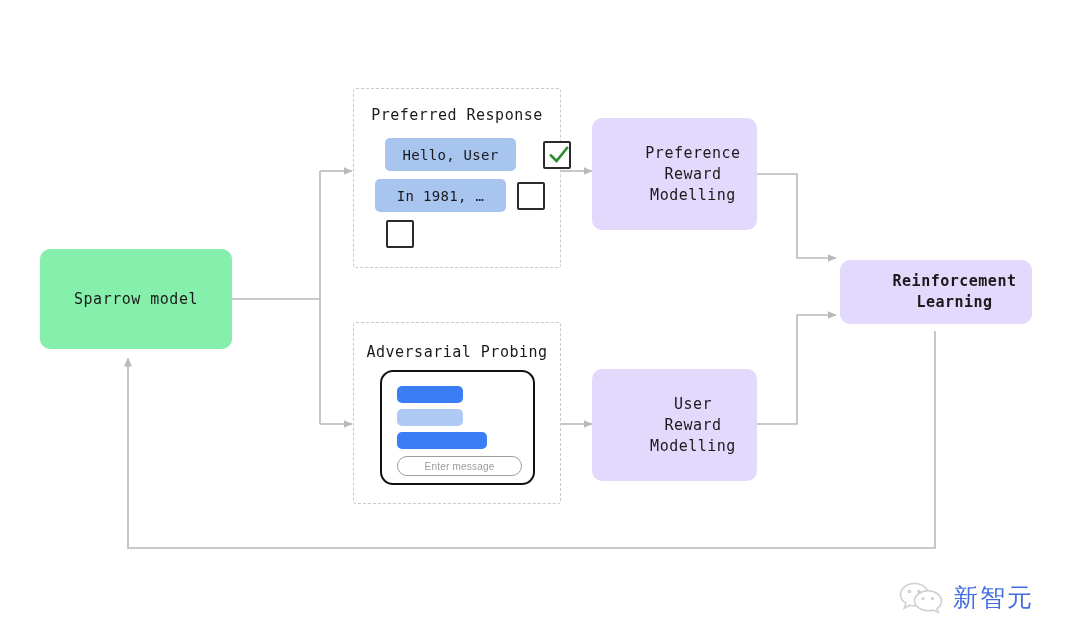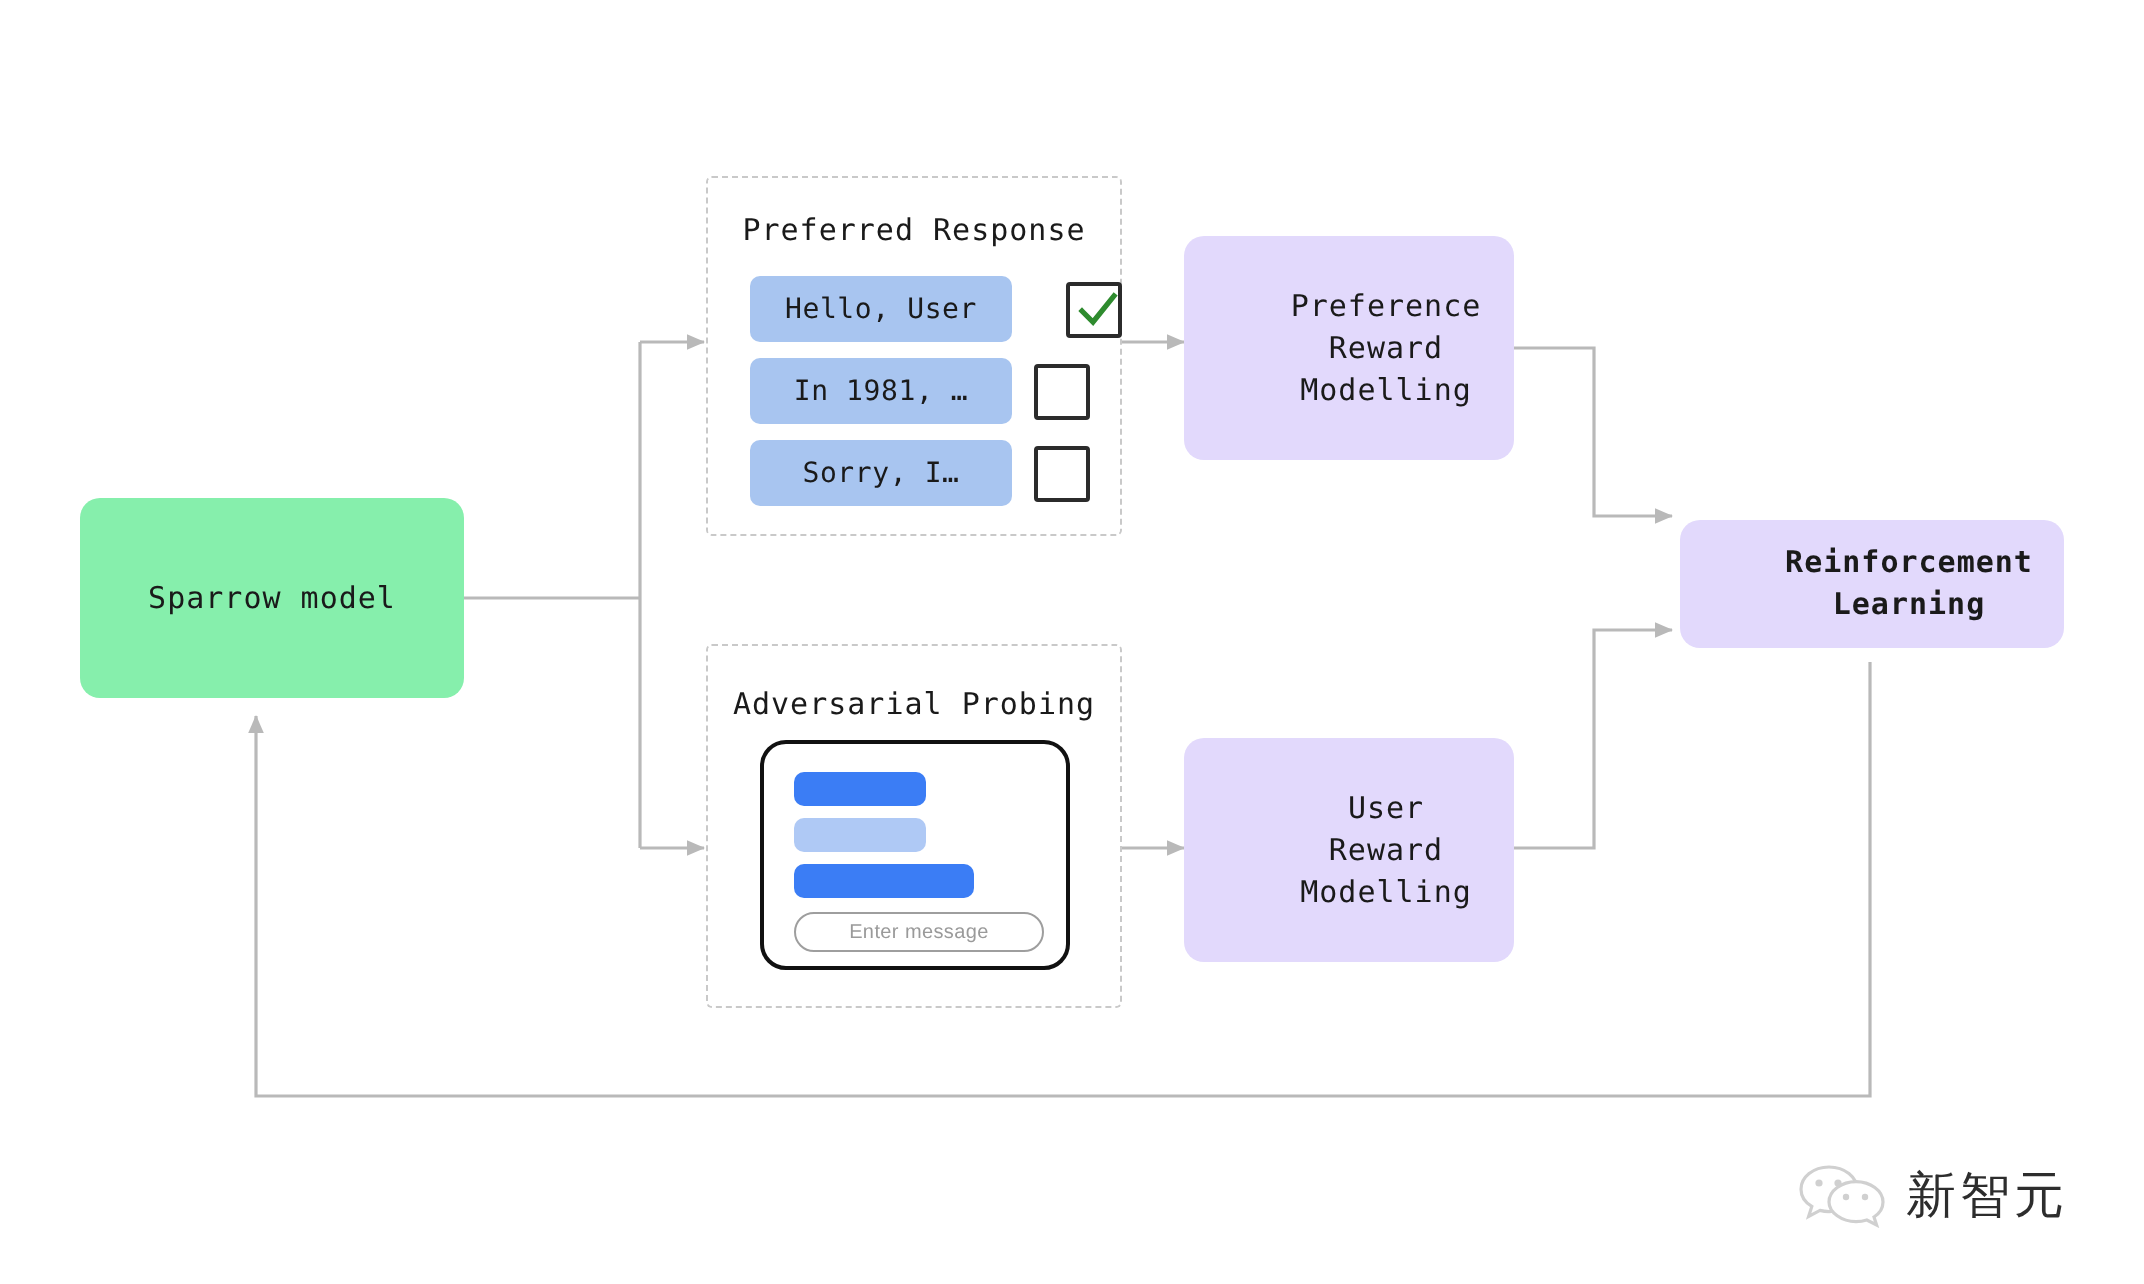--- a/index.html
+++ b/index.html
@@ -137,21 +137,21 @@
   .watermark {
     position: absolute;
     display: flex;
     align-items: center;
     gap: 9px;
     opacity: 0.82;
   }
   .watermark .wm-text {
     font-family: "DejaVu Sans", sans-serif;
     font-size: 25px;
-    color: #000000;
+    color: #1d4ed8;
     letter-spacing: 2px;
   }
 </style>
 </head>
 <body>
 
 <div id="canvas">
 
   <svg class="wires" viewBox="0 0 1072 642" xmlns="http://www.w3.org/2000/svg">
     <defs>
@@ -192,36 +192,35 @@
 Reward
 Modelling</div>
 
   <div class="node node-purple" style="left:840px; top:260px; width:192px; height:64px;font-weight:bold;">Reinforcement
 Learning</div>
 
   <div class="dashed-group" style="left:353px; top:88px; width:208px; height:180px;"></div>
 
   <div class="group-title" style="left:353px; top:106px; width:208px;">Preferred Response</div>
 
-  <div class="resp-row" style="left:375px; top:138px;gap:16px;">
+  <div class="resp-row" style="left:385px; top:138px;gap:16px;">
     <div class="resp-pill">Hello, User</div>
     <div class="resp-check">
       <svg class="tick" viewBox="0 0 24 24">
         <path d="M4,12.5 L9.5,18 L20,5" stroke="#2e8b2e" stroke-width="2.6" fill="none" stroke-linecap="square"></path>
       </svg>
     </div>
   </div>
 
   <div class="resp-row" style="left:375px; top:179px;">
     <div class="resp-pill">In 1981, …</div>
     <div class="resp-check"></div>
   </div>
 
   <div class="resp-row" style="left:375px; top:220px;">
-    <div class="resp-pill">Sorry, I…</div>
     <div class="resp-check"></div>
   </div>
 
   <div class="dashed-group" style="left:353px; top:322px; width:208px; height:182px;"></div>
 
   <div class="group-title" style="left:353px; top:343px; width:208px;">Adversarial Probing</div>
 
   <div class="chat-card" style="left:380px; top:370px; width:155px; height:115px;">
     <div class="chat-bubble" style="left:15px; top:14px; width:66px; height:17px; background:#3b7df5;"></div>
     <div class="chat-bubble" style="left:15px; top:37px; width:66px; height:17px; background:#afc9f5;"></div>

